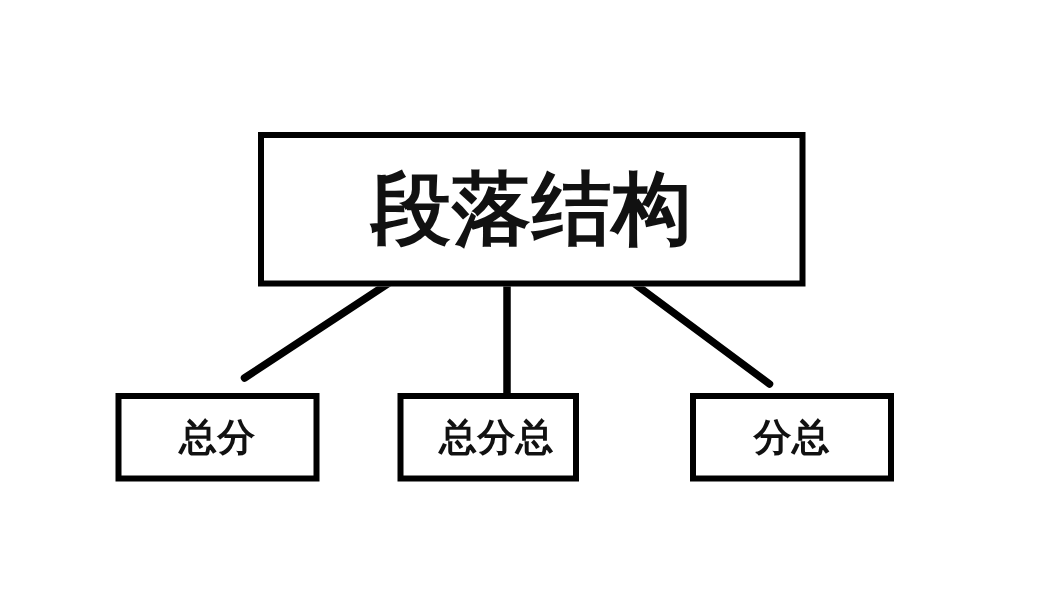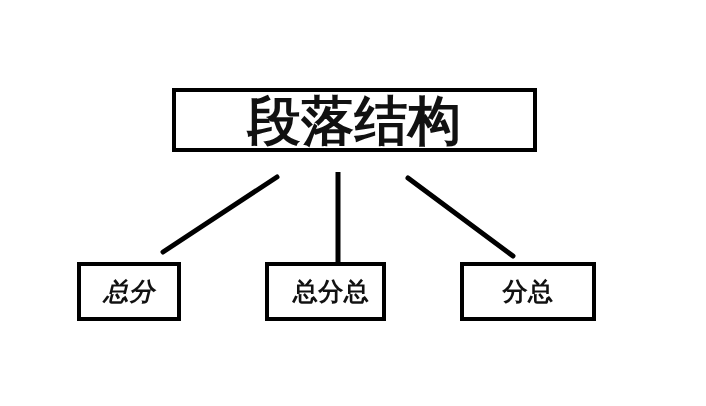--- a/index.html
+++ b/index.html
@@ -53,42 +53,41 @@
     line-height: 1;
     white-space: nowrap;
     letter-spacing: 0.02em;
   }
 
   
   #root-node {
     left: 172px;
     top: 88px;
     width: 365px;
-    height: 64px;
+    height: 103px;
     border-width: 4px;
   }
   #root-node .node-label {
     font-size: 53px;
     letter-spacing: 0.01em;
   }
 
   
   .leaf-box {
     border-width: 4px;
     height: 59px;
   }
   .leaf-box .node-label {
     font-size: 25px;
   }
 
   #leaf-node-0 {
     left: 77px;
     top: 262px;
-    width: 104px;
-    font-style: italic;
+    width: 136px;
   }
   #leaf-node-1 {
     left: 265px;
     top: 262px;
     width: 121px;
     padding-left: 11px;
   }
   #leaf-node-2 {
     left: 460px;
     top: 262px;

